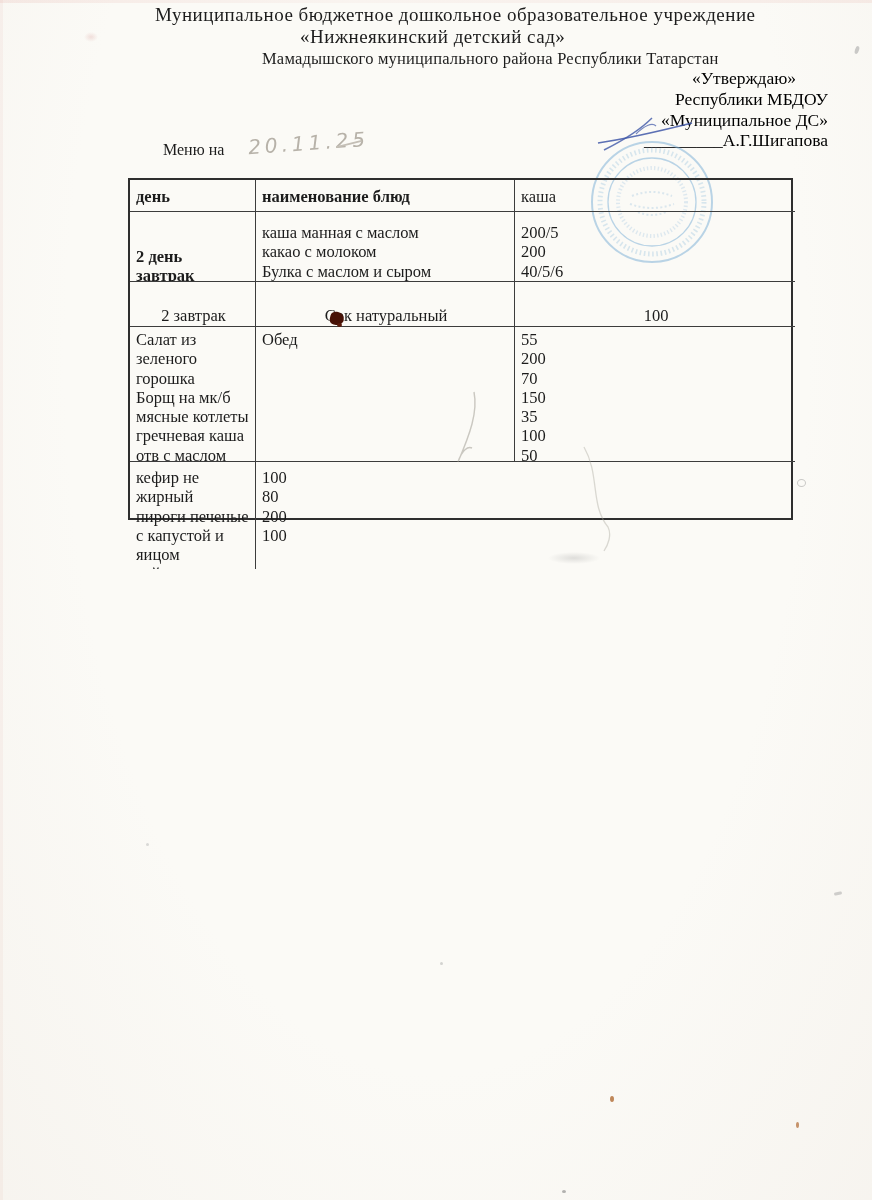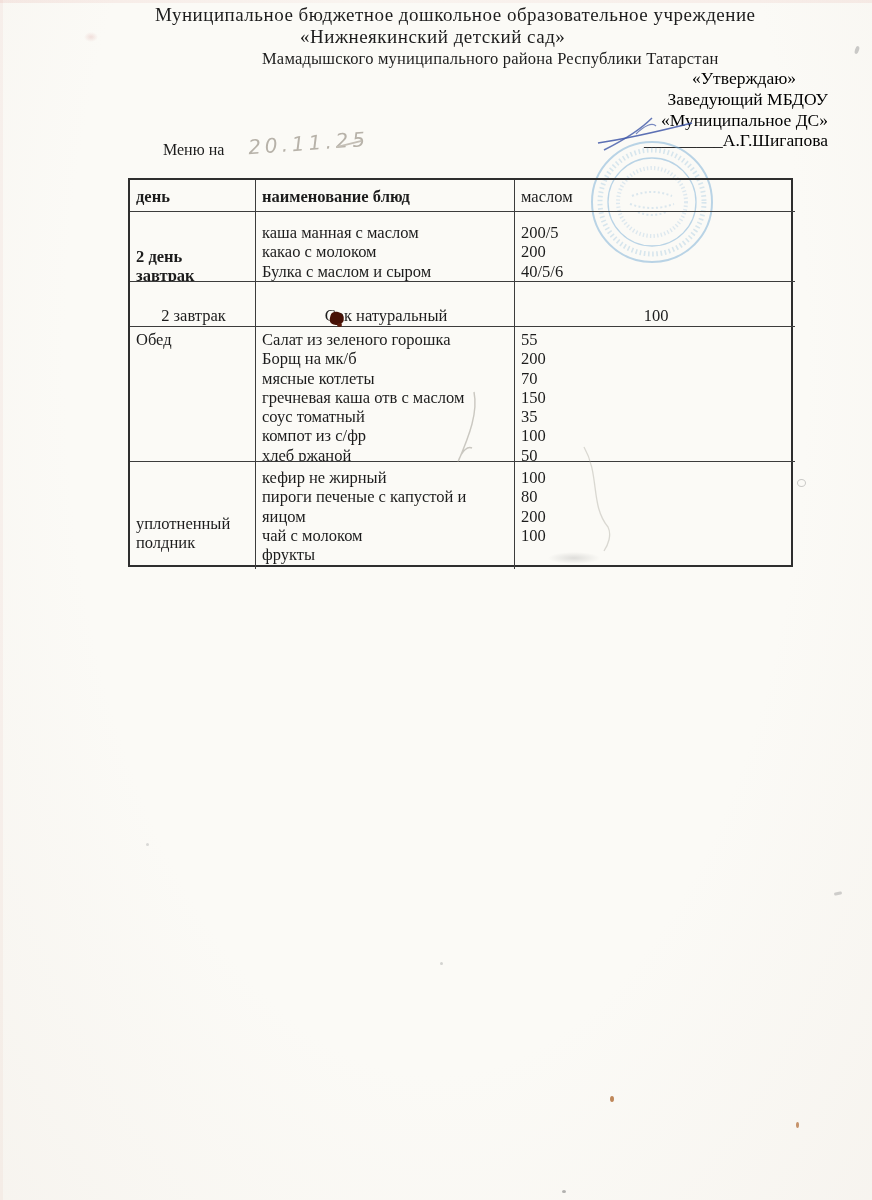--- a/index.html
+++ b/index.html
@@ -26,21 +26,21 @@
     font-style:italic;color:#b7b2a9;font-size:20px;
     letter-spacing:4px;transform:rotate(-4deg);
   }
   .hand-dash{
     position:absolute;width:26px;height:0;
     border-top:2px solid #c4bfb6;transform:rotate(-14deg);
   }
 
   
   .menu-table{
-    position:absolute;left:128px;top:178px;width:665px;height:389px;
+    position:absolute;left:128px;top:178px;width:665px;height:342px;
     display:grid;
     grid-template-columns:126px 259px 280px;
     grid-template-rows:32px 70px 45px 135px 107px;
     border:2px solid #2e2e2e;
     box-sizing:border-box;
     background:transparent;
     font-size:16.5px;line-height:19.3px;color:#1c1c1c;
   }
   .cell{
     border-right:1.5px solid #3c3c3c;
@@ -87,21 +87,21 @@
 </head>
 <body>
 
 <div class="sheet">
 
   <div class="txt hdr-big" style="left:300px;top:26px;">«Нижнеякинский детский сад»</div>
   <div class="txt hdr-big" style="left:155px;top:4px;">Муниципальное бюджетное дошкольное образовательное  учреждение</div>
   <div class="txt hdr-sm" style="left:262px;top:49px;">Мамадышского муниципального района Республики Татарстан</div>
 
   <div class="right-block appr" style="top:68px;right:76px;">«Утверждаю»</div>
-  <div class="right-block appr" style="top:89px;">Заведующий МБДОУ</div>
+  <div class="right-block appr" style="top:89px;">Республики МБДОУ</div>
   <div class="right-block appr" style="top:110px;">«Муниципальное ДС»</div>
   <div class="right-block appr" style="top:130px;">_________А.Г.Шигапова</div>
 
   <svg class="sig" width="120" height="50" viewBox="0 0 120 50">
     <path d="M8 33 C 35 29, 70 21, 102 13" fill="none" stroke="#3f57a8" stroke-width="1.7" opacity=".85"></path>
     <path d="M62 8 C 52 18, 34 30, 14 40" fill="none" stroke="#3f57a8" stroke-width="1.5" opacity=".8"></path>
     <path d="M46 24 C 54 16, 62 12, 66 16" fill="none" stroke="#3f57a8" stroke-width="1.2" opacity=".7"></path>
   </svg>
 
   <svg class="stamp" width="128" height="128" viewBox="0 0 128 128">
@@ -113,53 +113,51 @@
   </svg>
 
   <div class="txt menu-label" style="left:163px;top:141px;">Меню на</div>
   <div class="txt hand" style="left:248px;top:131px;">20.11.25</div>
   <div class="hand-dash" style="left:336px;top:143px;"></div>
 
   <div class="menu-table">
 
     <div class="cell bold pt-head">день</div>
     <div class="cell bold pt-head">наименование блюд</div>
-    <div class="cell last-col pt-head">маслом</div>
+    <div class="cell last-col pt-head">каша</div>
 
     <div class="cell bold pt-r1meal">2 день
 завтрак</div>
     <div class="cell pt-r1">каша манная с маслом
 какао с молоком
 Булка с маслом и сыром</div>
     <div class="cell last-col pt-r1">200/5
 200
 40/5/6</div>
 
     <div class="cell pt-r2"> 2 завтрак</div>
     <div class="cell pt-r2">Сок натуральный</div>
     <div class="cell last-col pt-r2">100</div>
 
-    <div class="cell pt-r3">Обед</div>
     <div class="cell pt-r3">Салат из зеленого горошка
 Борщ на мк/б
 мясные котлеты
  гречневая каша отв с маслом
 соус томатный
 компот из с/фр
 хлеб ржаной</div>
+    <div class="cell pt-r3">Обед</div>
     <div class="cell last-col pt-r3">55
 200
 70
 150
 35
 100
 50</div>
 
-    <div class="cell last-row pt-r4meal">уплотненный
-полдник</div>
     <div class="cell last-row pt-r4">кефир не жирный
 пироги печеные с капустой и
 яицом
 чай с молоком
 фрукты</div>
     <div class="cell last-col last-row pt-r4">100
 80
 200
 100</div>
   </div>

